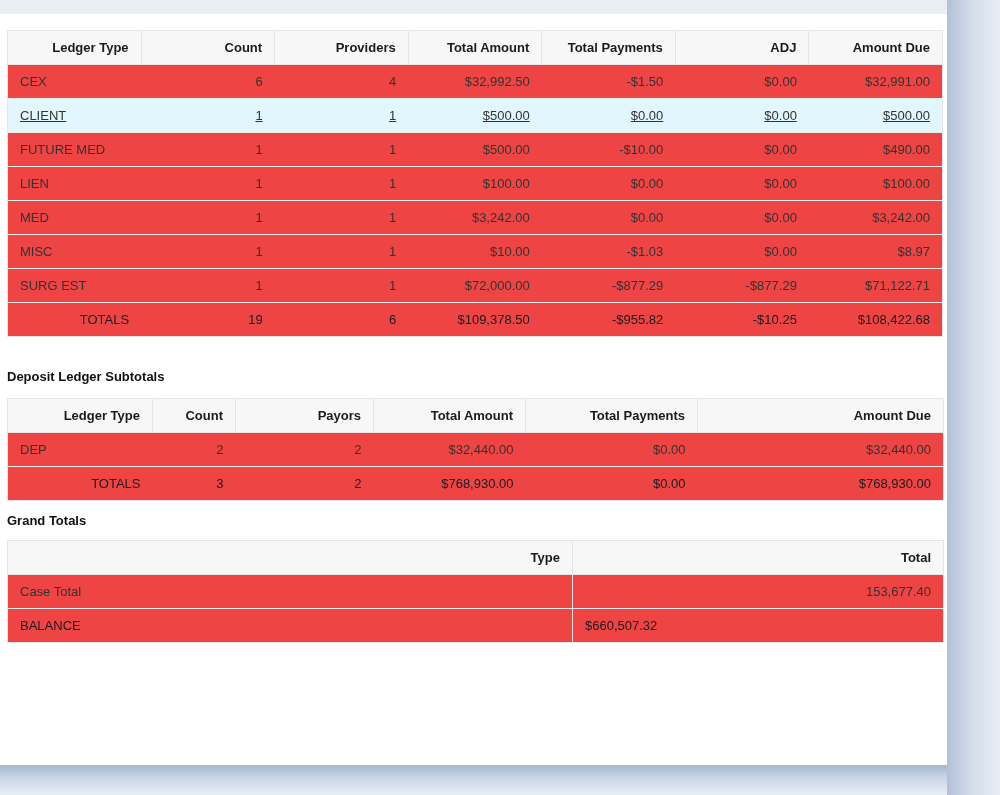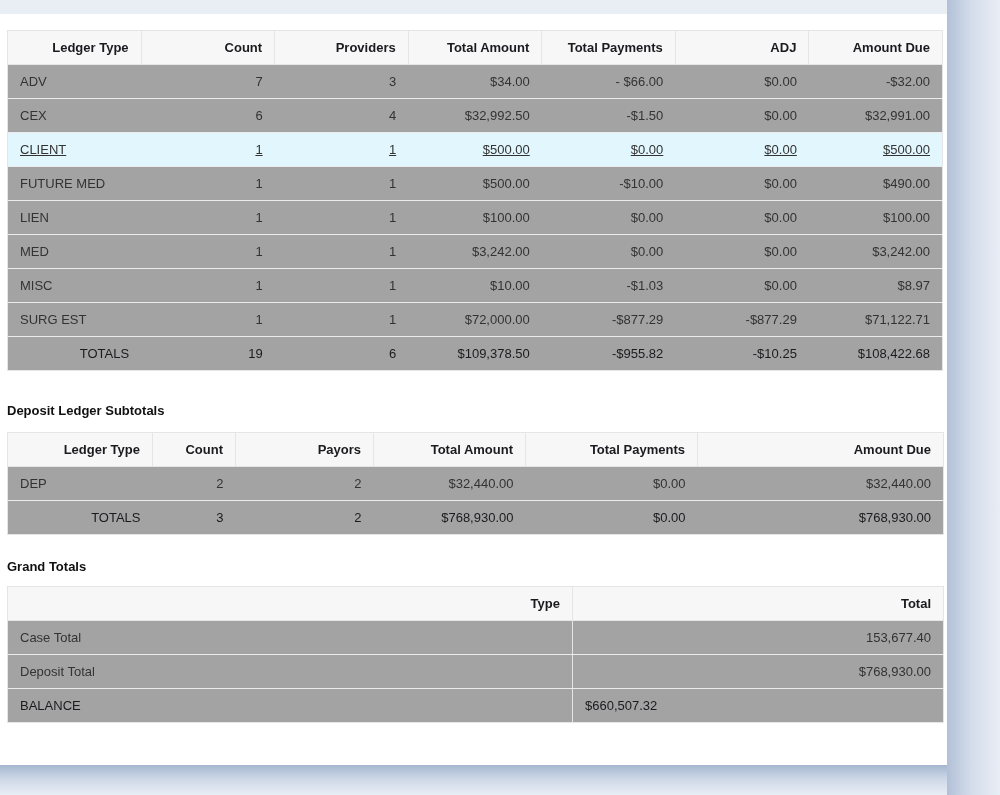--- a/index.html
+++ b/index.html
@@ -22,38 +22,38 @@
     background:#fff;color:var(--text);
     font-family:"Liberation Sans","DejaVu Sans",sans-serif;font-size:13px;
   }
   .top-strip{position:absolute;left:0;top:0;width:947px;height:14px;background:var(--top-strip);}
   .right-band{position:absolute;left:947px;top:0;width:53px;height:795px;
     background:linear-gradient(to right,var(--band-dark) 0%,#d3dcea 45%,var(--band-light) 100%);}
   .bottom-band{position:absolute;left:0;top:765px;width:947px;height:30px;
     background:linear-gradient(to bottom,var(--bottom-dark) 0%,#ccd7e6 45%,var(--bottom-light) 100%);}
   .content{position:absolute;left:0;top:14px;width:947px;height:751px;background:#fff;padding:16px 4px 0 7px;}
 
-  table{border-collapse:collapse;table-layout:fixed;width:936px;background:#a3a3a3;
+  table{border-collapse:collapse;table-layout:fixed;width:936px;background:#ef4444;
     border:1px solid var(--border);}
   th,td{padding:0 12px;height:34px;white-space:nowrap;overflow:hidden;text-align:right;
     border-bottom:1px solid var(--row-border);}
   thead th{background:var(--header-bg);font-weight:600;color:var(--text-strong);
     border-right:1px solid var(--border);border-bottom:1px solid var(--border);}
   thead th:last-child{border-right:none;}
   tbody td:first-child{text-align:left;}
   tfoot td{font-weight:400;color:var(--text-strong);border-bottom:none;}
   tr.highlighted td{background:var(--highlight-row);text-decoration:underline;}
 
   table.grand thead th{border-right:none;}
   table.grand th:first-child,table.grand td:first-child{border-right:1px solid var(--border);}
   table.grand thead th:first-child{text-align:right;}
   table.grand tfoot td{text-align:left;}
 
   .section-title{font-weight:700;color:#111;font-size:13px;margin:32px 0 14px 0;}
-  .section-title.second{margin-top:24px;margin-bottom:12px;}
+  .section-title.second{margin-top:12px;margin-bottom:12px;}
 </style>
 </head>
 <body>
 
 <div class="top-strip"></div>
 <div class="right-band"></div>
 <div class="bottom-band"></div>
 
 <div class="content">
 
@@ -63,29 +63,20 @@
         <th>Ledger Type</th>
         <th>Count</th>
         <th>Providers</th>
         <th>Total Amount</th>
         <th>Total Payments</th>
         <th>ADJ</th>
         <th>Amount Due</th>
       </tr>
     </thead>
     <tbody>
-        <tr>
-          <td>ADV</td>
-          <td>7</td>
-          <td>3</td>
-          <td>$34.00</td>
-          <td>- $66.00</td>
-          <td>$0.00</td>
-          <td>-$32.00</td>
-        </tr>
         <tr>
           <td>CEX</td>
           <td>6</td>
           <td>4</td>
           <td>$32,992.50</td>
           <td>-$1.50</td>
           <td>$0.00</td>
           <td>$32,991.00</td>
         </tr>
         <tr class="highlighted">
@@ -210,24 +201,20 @@
       <tr>
         <th>Type</th>
         <th>Total</th>
       </tr>
     </thead>
     <tbody>
         <tr>
           <td>Case Total</td>
           <td>153,677.40</td>
         </tr>
-        <tr>
-          <td>Deposit Total</td>
-          <td>$768,930.00</td>
-        </tr>
       </tbody>
     <tfoot>
       <tr>
         <td>BALANCE</td>
         <td>$660,507.32</td>
       </tr>
     </tfoot>
   </table>
 
 </div>

